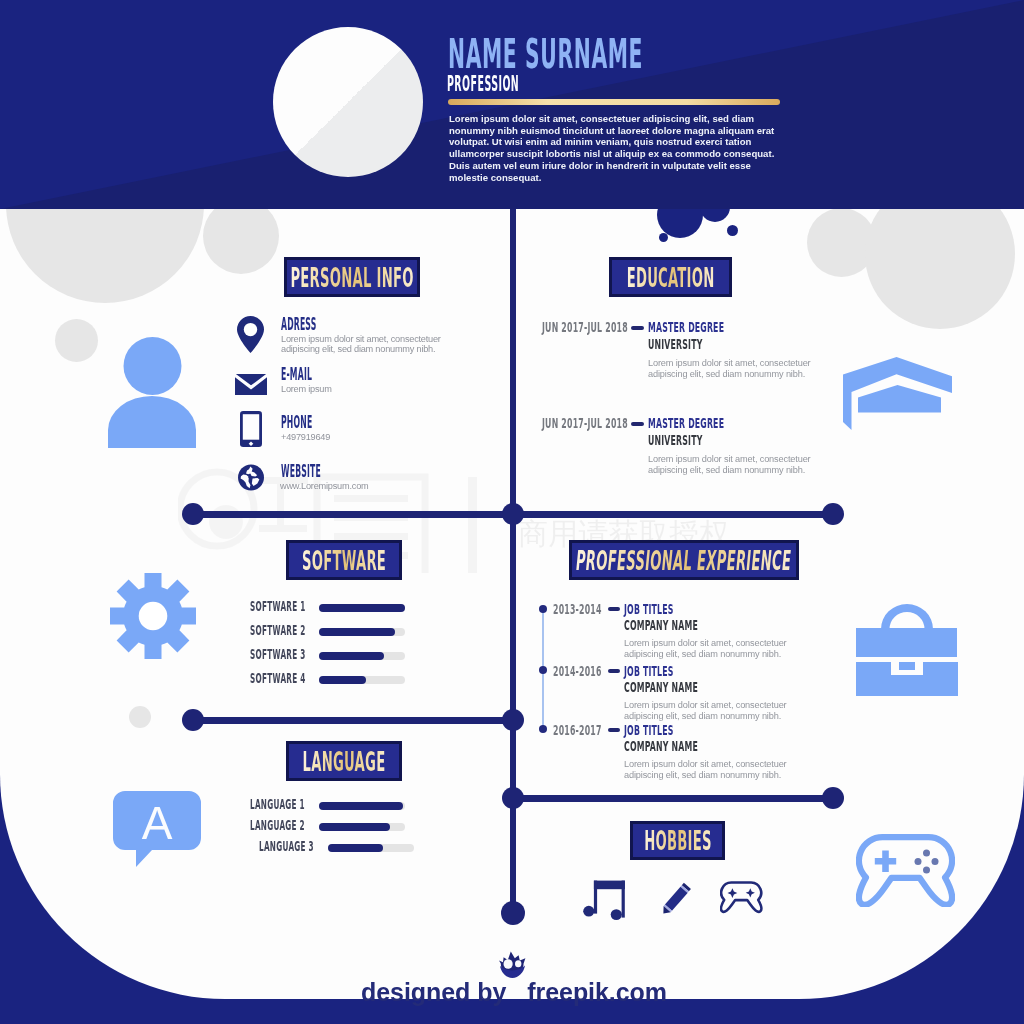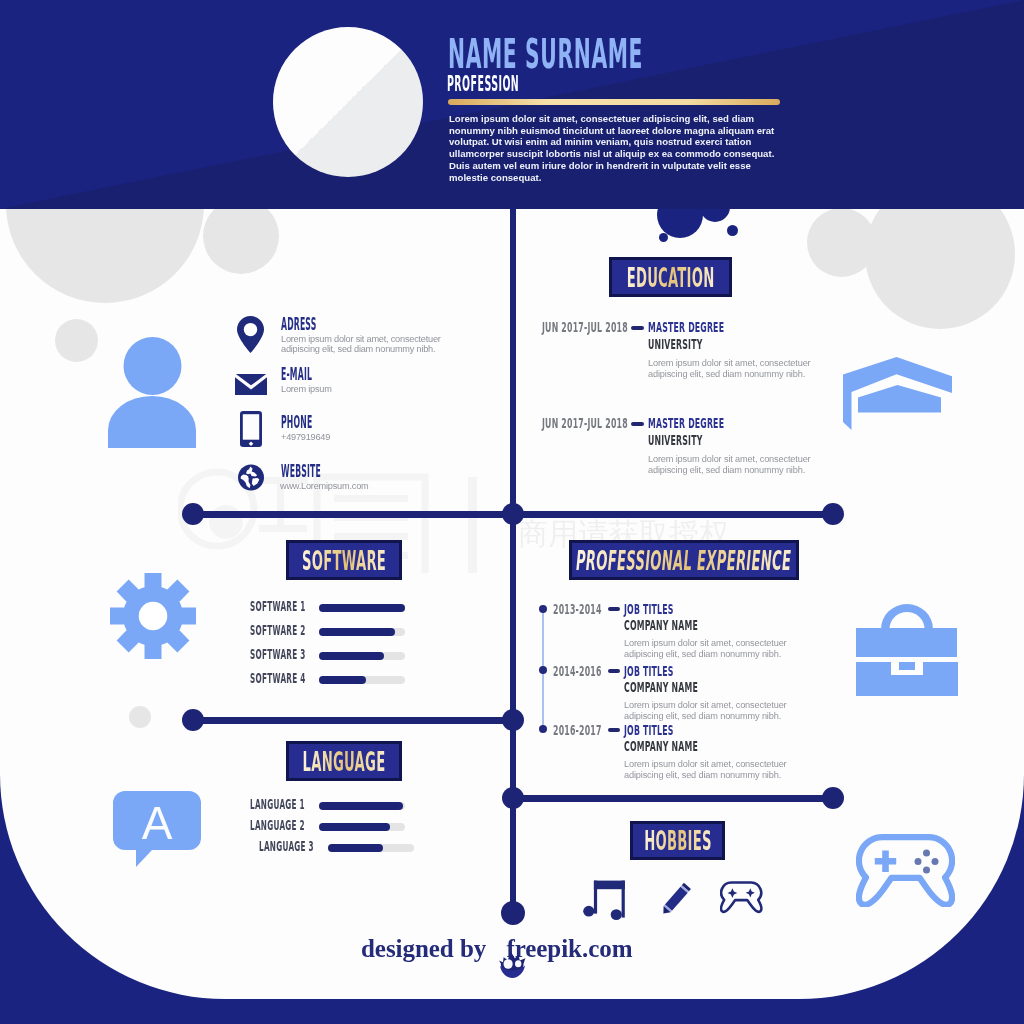--- a/index.html
+++ b/index.html
@@ -165,20 +165,23 @@
     <svg width="99" height="73" viewBox="0 0 99 73">
         <path d="M26.5 3.2 h46 a23.5 23.5 0 0 1 16.5 40.3 c6.6 11.8 9.5 22.5 4.6 26.2 -5.6 4.2 -15.2-4.6 -22.7-15.4 l-7.3-10.4 h-28.2 l-7.3 10.4 c-7.5 10.8 -17.1 19.6 -22.7 15.4 -4.9-3.7 -2-14.4 4.6-26.2 A23.5 23.5 0 0 1 26.5 3.2 Z" fill="none" stroke="#7aa8f7" stroke-width="6.2" stroke-linejoin="round"></path>
         <path d="M26.2 16.5 h6.6 v7.4 h7.4 v6.6 h-7.4 v7.4 h-6.6 v-7.4 h-7.4 v-6.6 h7.4 z" fill="#7aa8f7"></path>
         <circle cx="70.5" cy="19" r="3.5" fill="#6878b0"></circle>
         <circle cx="62" cy="27.5" r="3.5" fill="#6878b0"></circle>
         <circle cx="79" cy="27.5" r="3.5" fill="#6878b0"></circle>
         <circle cx="70.5" cy="36" r="3.5" fill="#6878b0"></circle>
       </svg>
   </div>
 
+  <div class="secbox" style="left:284px;top:257px;width:136px;height:40px;">
+    <span>PERSONAL INFO</span>
+  </div>
 
   <div class="abs" style="left:237px;top:316px;width:27px;height:37px;">
     <svg width="27" height="37" viewBox="0 0 27 37">
         <path d="M13.5 0 A13.5 13.5 0 0 0 0 13.5 C0 22 13.5 37 13.5 37 S27 22 27 13.5 A13.5 13.5 0 0 0 13.5 0 Z" fill="#1f2a7a"></path>
         <circle cx="13.5" cy="13.6" r="6.7" fill="#fff"></circle>
       </svg>
   </div>
   <div class="abs infoLabel" style="left:281px;top:316px;">ADRESS</div>
   <div class="abs infoText" style="left:281px;top:334px;width:175px;">Lorem ipsum dolor sit amet, consectetuer adipiscing elit, sed diam nonummy nibh.</div>
 
@@ -347,21 +350,21 @@
     </svg>
   </div>
   <div class="abs" style="left:720px;top:881px;width:43px;height:35px;">
     <svg width="43" height="35" viewBox="0 0 43 35">
         <path d="M11.8 1.5 h19.4 a10.2 10.2 0 0 1 7 17.4 c2.9 5.1 4.2 9.7 2.1 11.4 -2.5 2 -6.6-2 -9.9-6.7 l-3.2-4.5 h-12 l-3.2 4.5 c-3.3 4.7 -7.4 8.7 -9.9 6.7 -2.1-1.7 -.8-6.3 2.1-11.4 A10.2 10.2 0 0 1 11.8 1.5 Z" fill="none" stroke="#212a78" stroke-width="2.6" stroke-linejoin="round"></path>
         <path d="M12.4 7.2 l1.5 3.4 3.4 1.5 -3.4 1.5 -1.5 3.4 -1.5-3.4 -3.4-1.5 3.4-1.5 z" fill="#212a78"></path>
         <path d="M30.3 7.2 l1.4 3.2 3.2 1.4 -3.2 1.4 -1.4 3.2 -1.4-3.2 -3.2-1.4 3.2-1.4 z" fill="#212a78"></path>
       </svg>
   </div>
 
-  <div class="abs" id="credit" style="left:361px;top:936px;font-family:Liberation Serif, serif;">
+  <div class="abs" id="credit" style="left:361px;top:980px;">
     <span>designed by </span><span style="display:inline-block;width:14px;"></span><span>freepik.com</span>
   </div>
   <div class="abs" style="left:497px;top:951px;width:31px;height:28px;">
     <svg width="31" height="28" viewBox="0 0 31 28">
       <path d="M2.0 9.6 L6.0 11.2 L6.6 6.2 L10.8 9.0 L13.8 0.6 L17.8 7.2 L21.6 4.2 L22.8 9.4 L28.4 7.2 L26.6 12.6 C26.6 19.6 21.6 24.8 15.0 24.8 C8.4 24.8 3.8 19.6 3.8 12.6 Z" fill="#1e2475"></path>
       <ellipse cx="11.1" cy="13.0" rx="4.6" ry="4.8" fill="#f7f8fc"></ellipse>
       <ellipse cx="21.2" cy="12.8" rx="3.2" ry="3.5" fill="#f7f8fc"></ellipse>
       <path d="M3.0 15.0 C8.6 20.8 22.4 21.0 28.0 14.6 C26.8 21.6 21.6 27.0 15.4 27.0 C9.2 27.0 4.2 21.6 3.0 15.0 Z" fill="#262c90"></path>
     </svg>
   </div>

